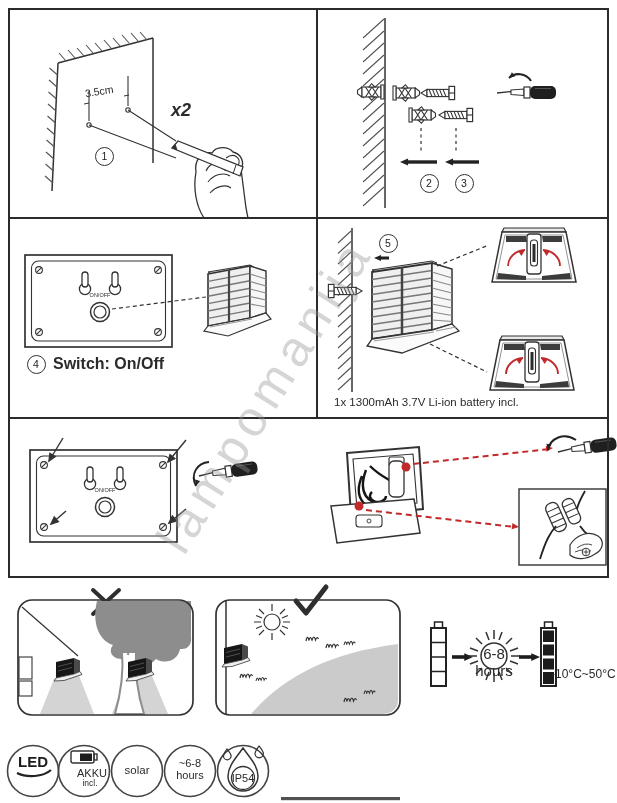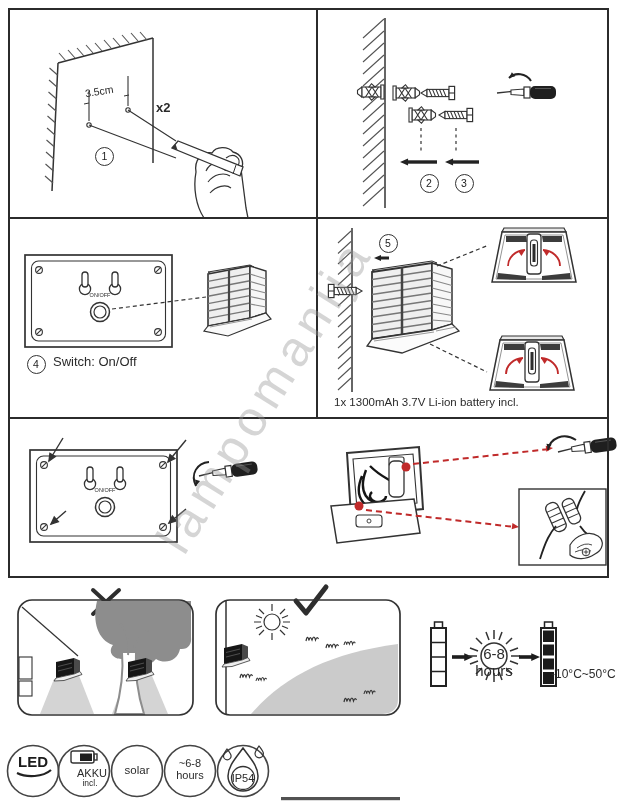--- a/index.html
+++ b/index.html
@@ -310,29 +310,29 @@
     <line x1="317" y1="9" x2="317" y2="418"></line>
     <line x1="9" y1="218" x2="608" y2="218"></line>
     <line x1="9" y1="418" x2="608" y2="418"></line>
   </g>
   <rect x="281" y="797" width="119" height="3.2" fill="#3f3f3f" opacity="0.9"></rect>
 </svg>
 
 <div class="wm">lampomanija</div>
 
 <div class="ov" style="left:85px;top:86px;font-size:10.5px;transform:rotate(-9deg);">3.5cm</div>
-<div class="ov b" style="left:156px;top:101px;font-size:13px;">x2</div>
+<div class="ov b" style="left:171px;top:101px;font-size:18px;font-style:italic;">x2</div>
 
 <div class="stepb" style="left:95px;top:146.5px;">1</div>
 <div class="stepb" style="left:419.5px;top:173.5px;">2</div>
 <div class="stepb" style="left:454.5px;top:173.5px;">3</div>
 <div class="stepb" style="left:26.5px;top:354.5px;">4</div>
 <div class="stepb" style="left:378.5px;top:233.5px;">5</div>
 
-<div class="ov" style="left:53px;top:355px;font-size:13px;">Switch: On/Off</div>
+<div class="ov" style="left:53px;top:355px;font-size:16px;font-weight:bold;">Switch: On/Off</div>
 <div class="ov ctr" style="left:86px;top:291.5px;width:28px;font-size:5.5px;">ON/OFF</div>
 <div class="ov ctr" style="left:91px;top:486.5px;width:28px;font-size:5.5px;">ON/OFF</div>
 
 <div class="ov" style="left:334px;top:396px;font-size:11.5px;">1x 1300mAh 3.7V Li-ion battery incl.</div>
 
 
 <div class="ov ctr" style="left:474px;top:646px;width:40px;font-size:15px;">
   <div>6-8</div>
   <div>hours</div>
 </div>

